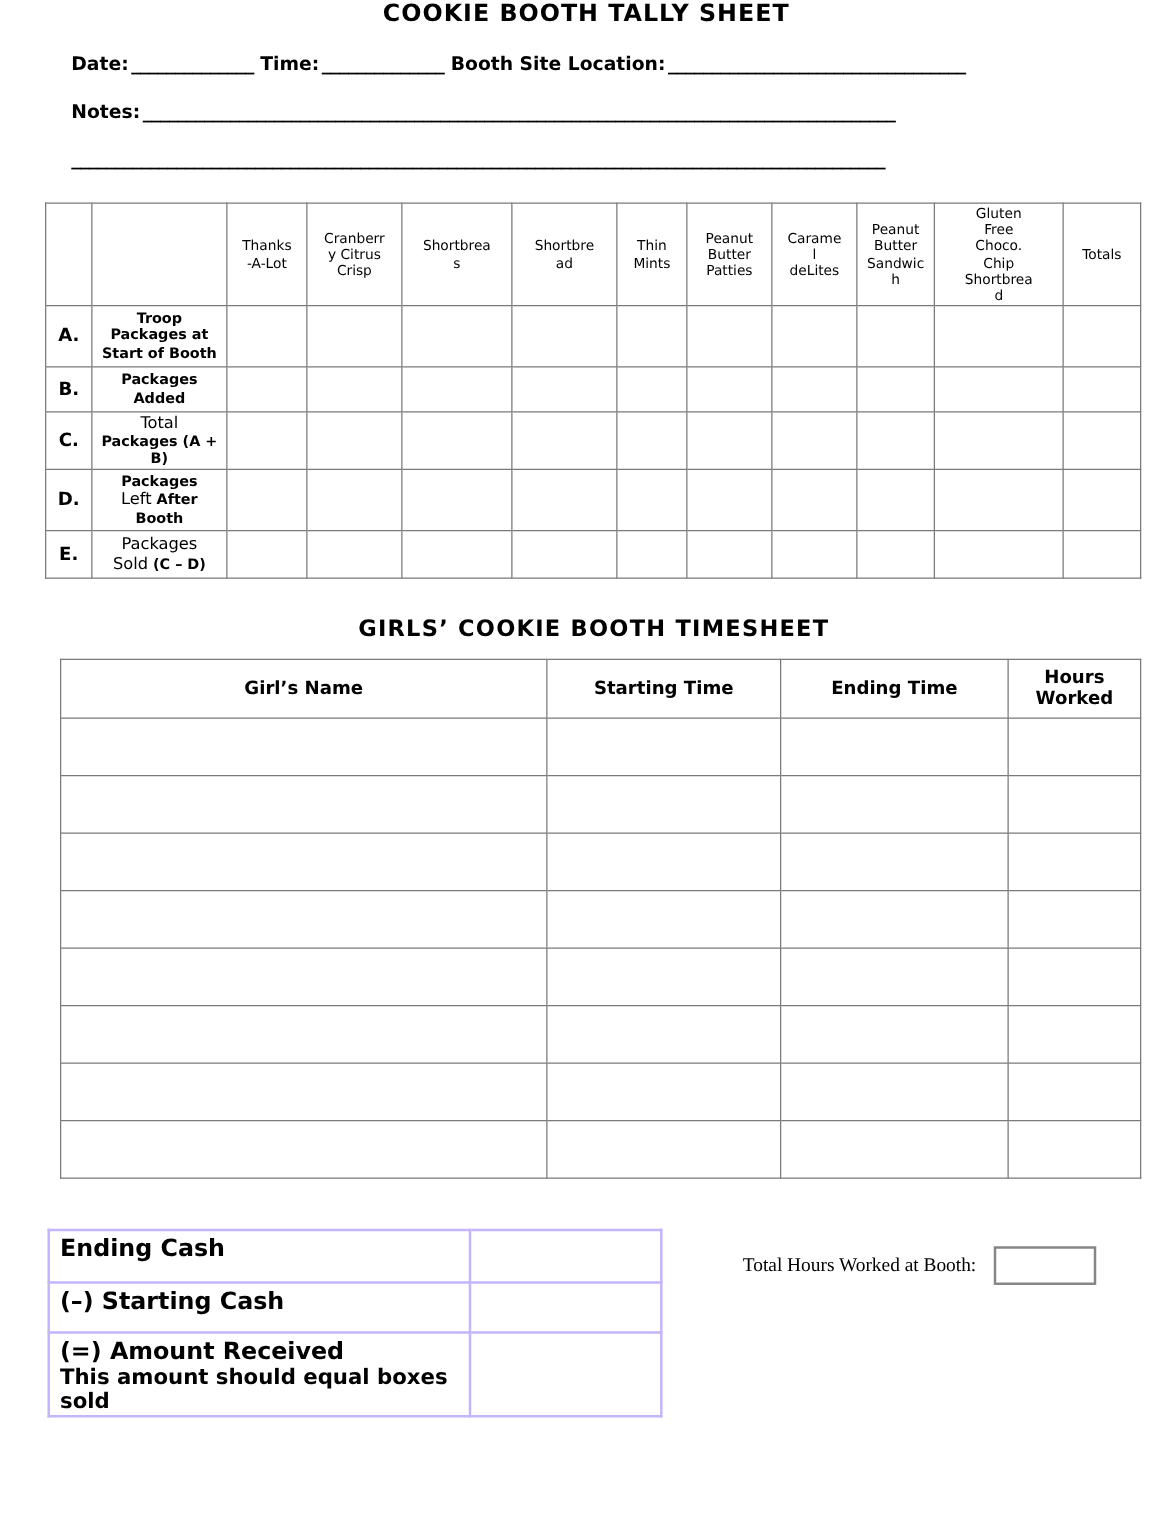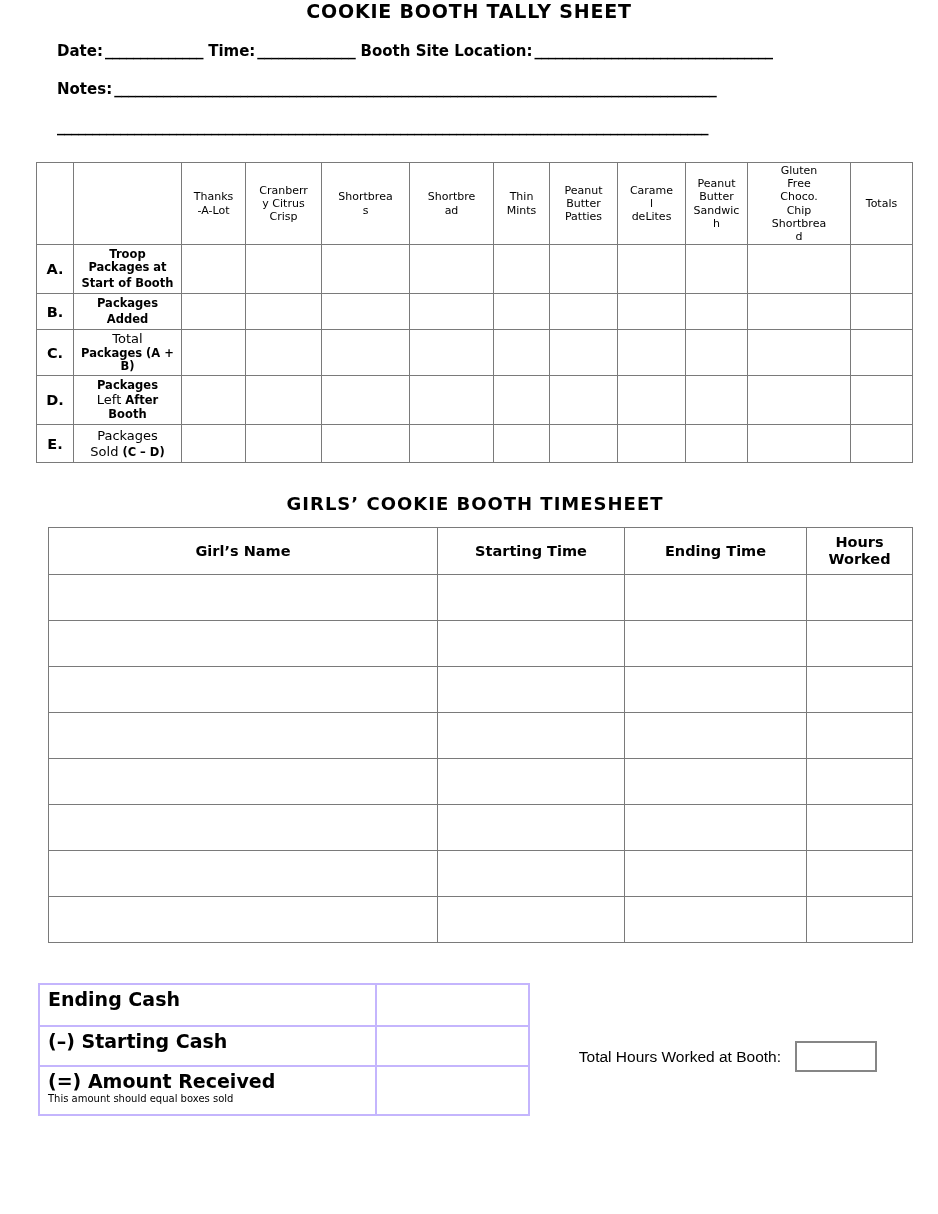--- a/index.html
+++ b/index.html
@@ -66,30 +66,30 @@
     font-size:14.5px; font-weight:bold; line-height:1.15;
     text-align:center; vertical-align:middle;
   }
   .timesheet tbody td { height:43px; }
 
   
   .bottom { display:flex; margin-top:40px; padding:0 61px 0 38px; }
   .cash { width:490px; border:2px solid #1c1c1c; }
   .cash td { border:2px solid #c4b5fd; vertical-align:top; }
   .cash .clabel { padding:3px 4px 0 8px; font-size:19px; font-weight:bold; line-height:1.2; }
-  .cash .csub { display:block; font-size:10px; font-weight:normal; line-height:1.15; }
+  .cash .csub { display:block; font-size:17px; font-weight:bold; line-height:1.15; }
   .cash tr:nth-child(1) td { height:37px; }
   .cash tr:nth-child(2) td { height:35px; }
   .cash tr:nth-child(3) td { height:44px; }
 
   .totals {
     margin-left:auto;
-    display:flex; flex-direction:row; gap:10px;
+    display:flex; flex-direction:column; gap:10px;
     padding-top:14px;
-    font-family:Liberation Sans, sans-serif;
+    font-family:Liberation Serif, serif;
   }
   .trow { display:flex; align-items:center; justify-content:flex-end; gap:14px; }
   .tlabel { font-size:15.5px; color:#000; }
   .tbox { width:82px; height:31px; background:#fff; box-sizing:border-box; }
   .tbox.hours { border:2px solid #868686; }
   .tbox.boxes { border:2px solid #2a2a2a; }
 </style>
 </head>
 <body>
 

